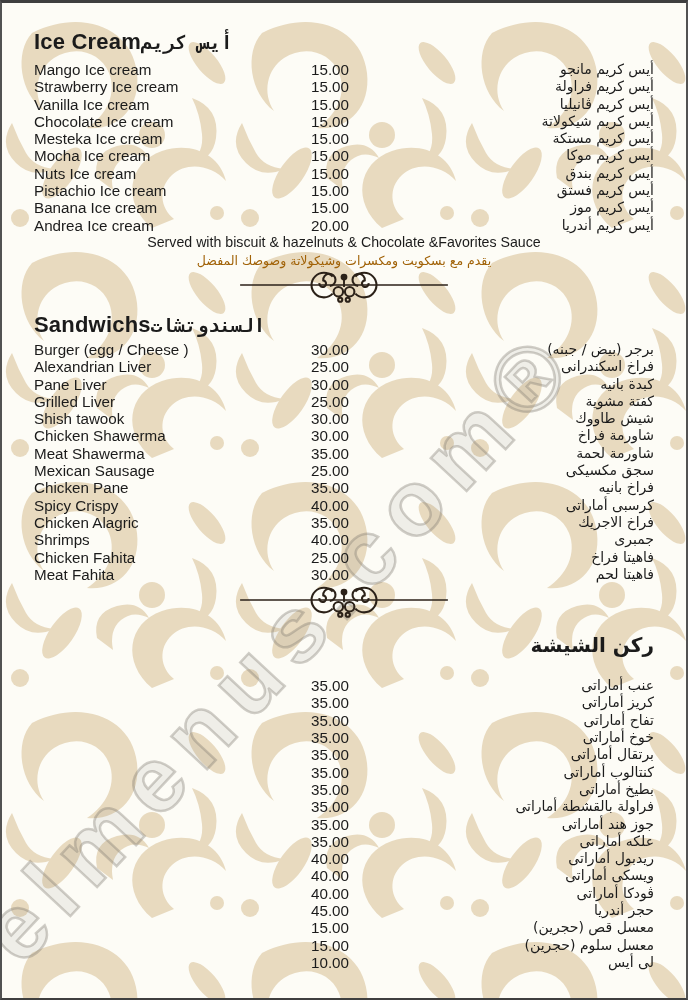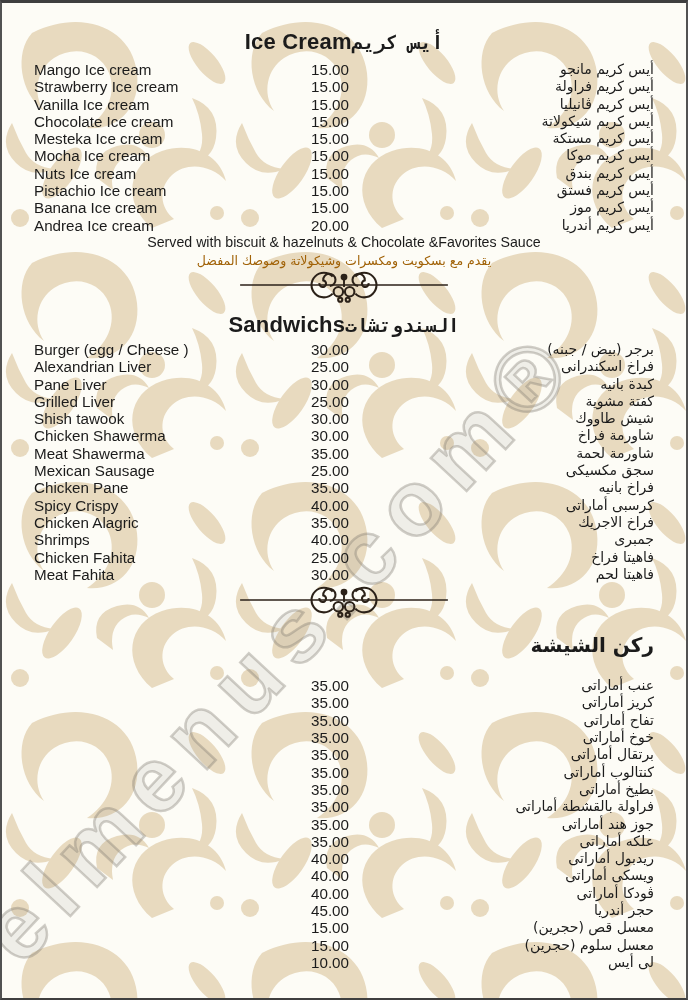--- a/index.html
+++ b/index.html
@@ -13,21 +13,21 @@
   .bg{position:absolute;inset:0;width:100%;height:100%;z-index:0;}
   .watermark{
     position:absolute;z-index:1;left:-42px;top:908px;
     transform:rotate(-47deg);transform-origin:0 0;
     font-size:92px;font-weight:bold;letter-spacing:14px;white-space:nowrap;
     color:rgba(120,115,108,0.10);
     -webkit-text-stroke:2.5px rgba(122,117,109,0.35);
     pointer-events:none;
   }
   .content{position:absolute;inset:0;z-index:2;padding:0 32px;box-sizing:border-box;}
-  .sec-head{display:flex;justify-content:center;align-items:baseline;}
+  .sec-head{display:flex;justify-content:flex-start;align-items:baseline;}
   .sec-head.ice{margin-top:26px;}
   .sec-head.sand{margin-top:8px;}
   .en-title{margin:0;font-size:22px;font-weight:bold;letter-spacing:.2px;}
   .ar-title{margin:0;font-size:19px;font-weight:bold;font-family:Liberation Mono, monospace;}
   .rows{margin-top:6px;}
   .rows.sand{margin-top:3px;}
   .rows.shisha{margin-top:20px;}
   .row{display:grid;grid-template-columns:277px 80px 1fr;align-items:center;height:17.3px;line-height:17.3px;}
   .row .en{font-size:15.2px;white-space:nowrap;}
   .row .price{font-size:15.2px;}

